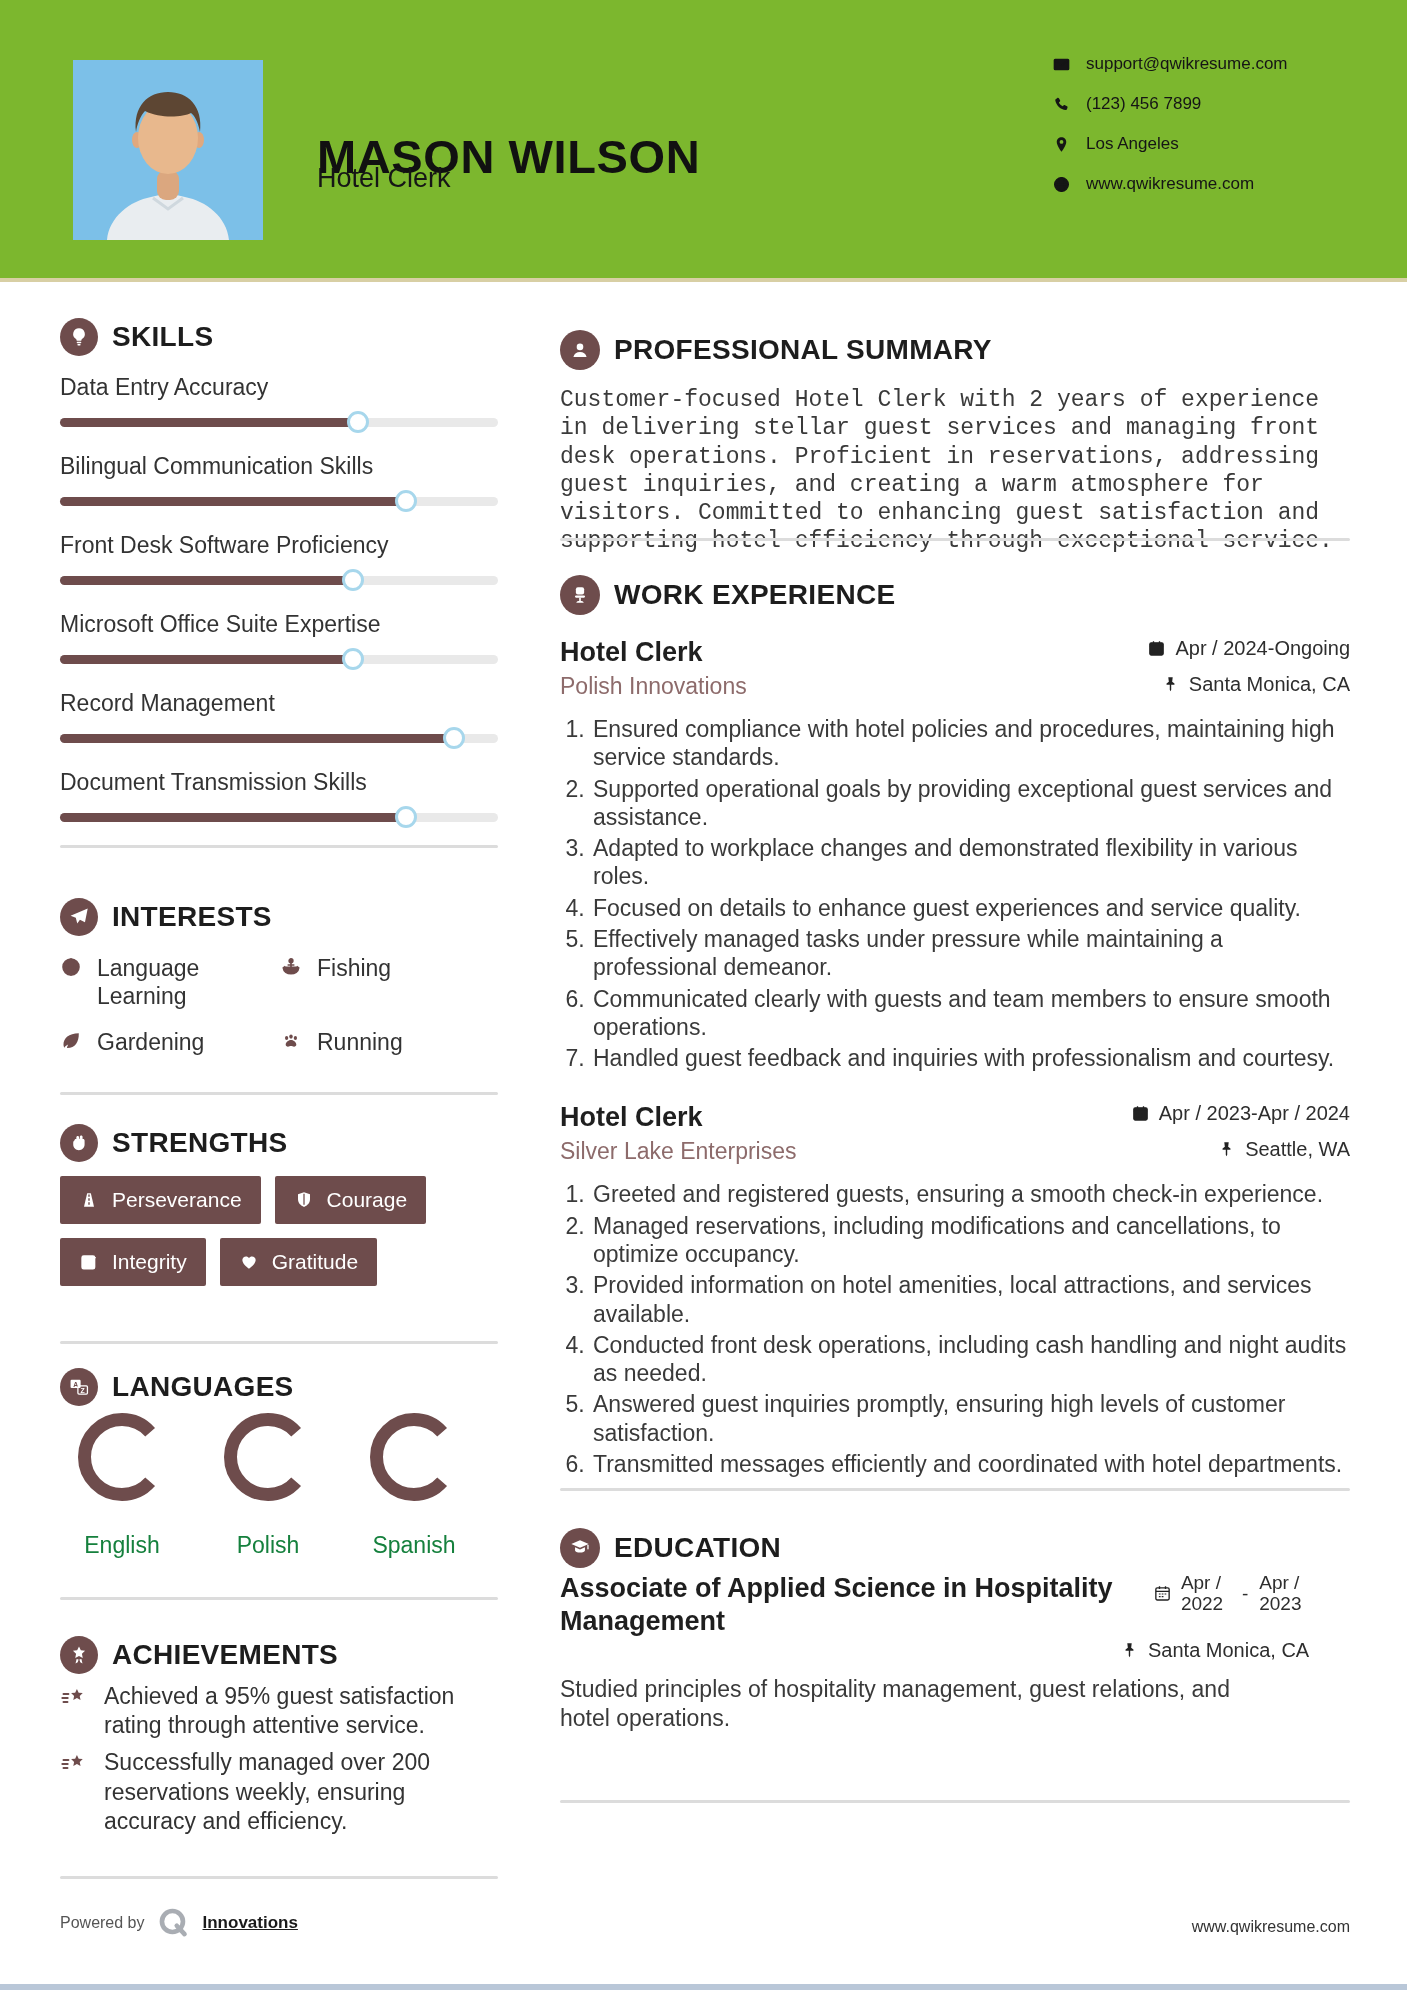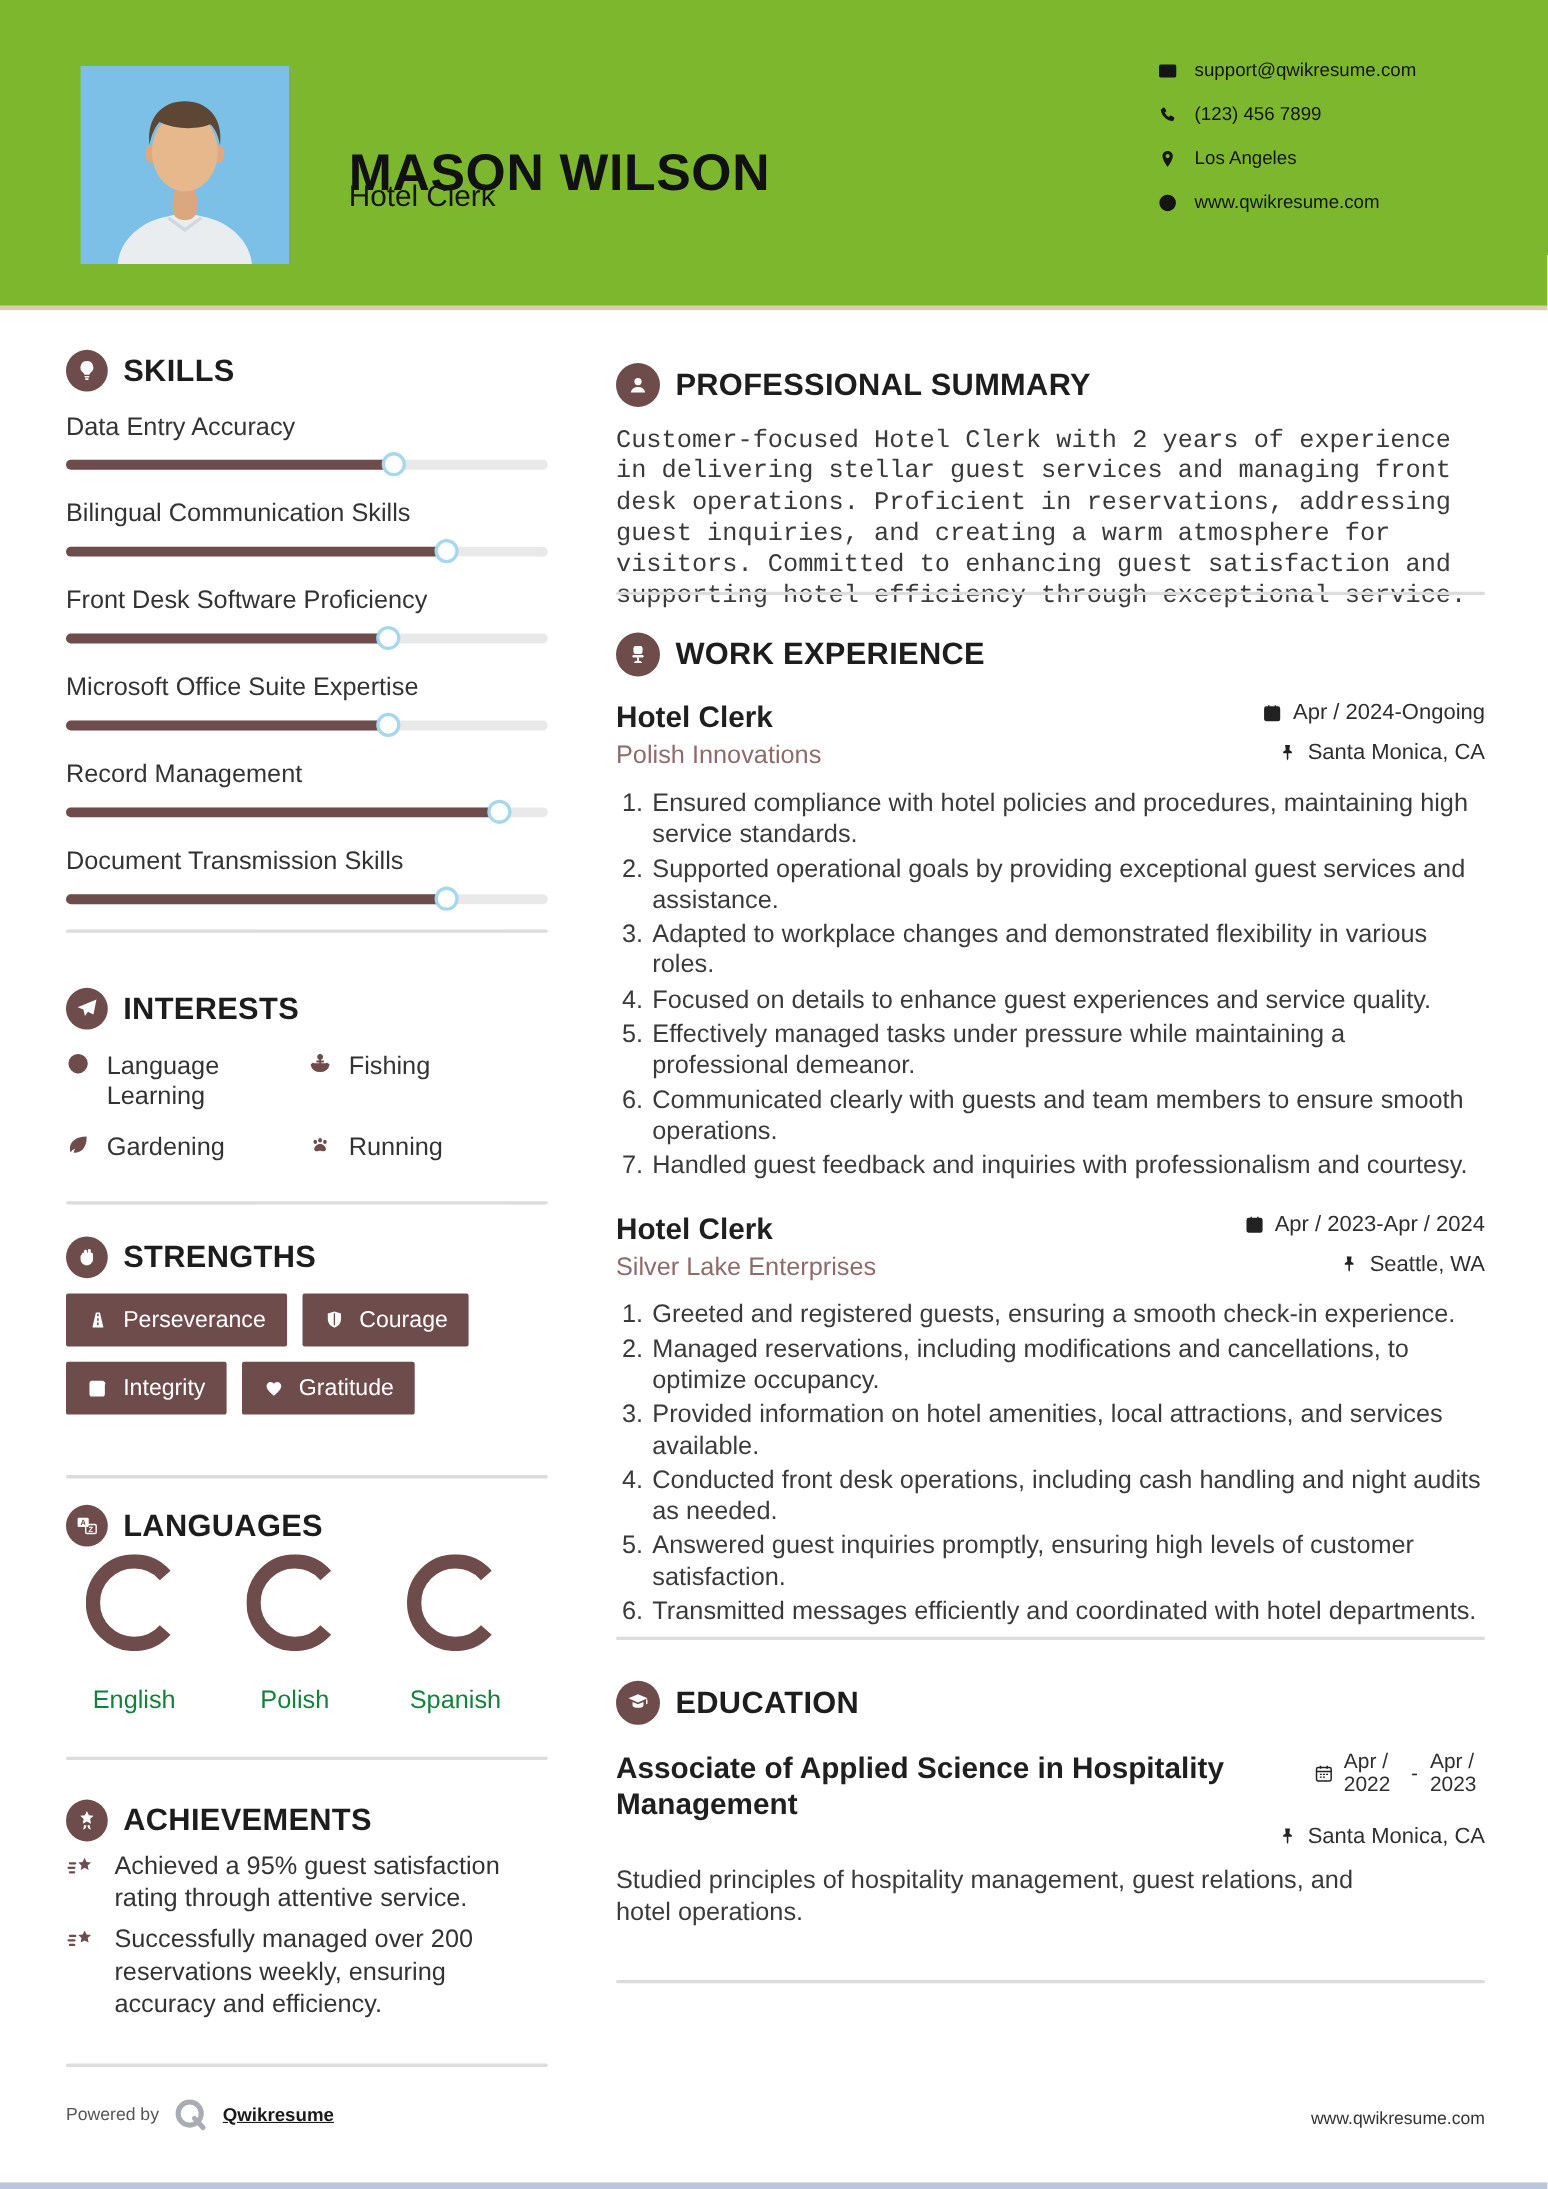--- a/index.html
+++ b/index.html
@@ -64,21 +64,21 @@
   .job{margin-top:22px;}
   .job-head{display:flex;justify-content:space-between;align-items:flex-start;}
   .job-title{font-size:27px;font-weight:600;color:#1f1f1f;}
   .meta{display:flex;align-items:center;gap:9px;font-size:20px;color:#2e2e2e;white-space:nowrap;}
   .meta svg{width:19px;height:19px;color:#222;fill:#222;flex:none;}
   .job-sub{display:flex;justify-content:space-between;margin-top:5px;align-items:flex-start;}
   .company{font-size:23px;color:#8d6b6b;font-weight:500;}
   ol.bullets{margin:15px 0 0;padding-left:31px;font-size:23px;line-height:1.23;color:#3a3a3a;}
   ol.bullets li{margin-bottom:3px;padding-left:2px;}
 
-  .edu-head{display:flex;justify-content:space-between;margin-top:23px;align-items:flex-start;}
+  .edu-head{display:flex;margin-top:4px;align-items:flex-start;}
   .degree{font-size:27px;font-weight:600;color:#1f1f1f;width:560px;line-height:1.22;}
   .edu-meta{display:flex;flex-direction:column;align-items:flex-end;gap:24px;}
   .edu-dates{display:flex;align-items:center;gap:9px;font-size:19px;line-height:1.12;color:#2e2e2e;}
   .edu-dates svg{width:19px;height:19px;color:#222;flex:none;}
   .mini{display:inline-block;width:50px;}
   .dash{margin:0 2px;}
   .school{font-size:23px;color:#8d6b6b;margin-top:7px;font-weight:500;}
   .edu-desc{margin-top:13px;font-size:23px;line-height:1.3;color:#3a3a3a;width:720px;}
 
   
@@ -475,18 +475,18 @@
     <div class="edu-desc">Studied principles of hospitality management, guest relations, and hotel operations.</div>
   </section>
   <div class="divider" style="left:560px;top:1800px;width:790px;"></div>
 
   <div class="foot-left">
     <span>Powered by</span>
     <svg class="qlogo" viewBox="0 0 22 22" fill="none">
         <circle cx="10" cy="10" r="6.8" stroke="#a9adb3" stroke-width="3"></circle>
         <path d="m12.8 12.8 5 5.4" stroke="#a9adb3" stroke-width="3" stroke-linecap="round"></path>
       </svg>
-    <a class="brand" href="#">Qwikresume</a>
+    <a class="brand" href="#">Innovations</a>
   </div>
   <div class="foot-right">www.qwikresume.com</div>
   <div class="bottom-strip"></div>
 
 </div>
 
 </body></html>

